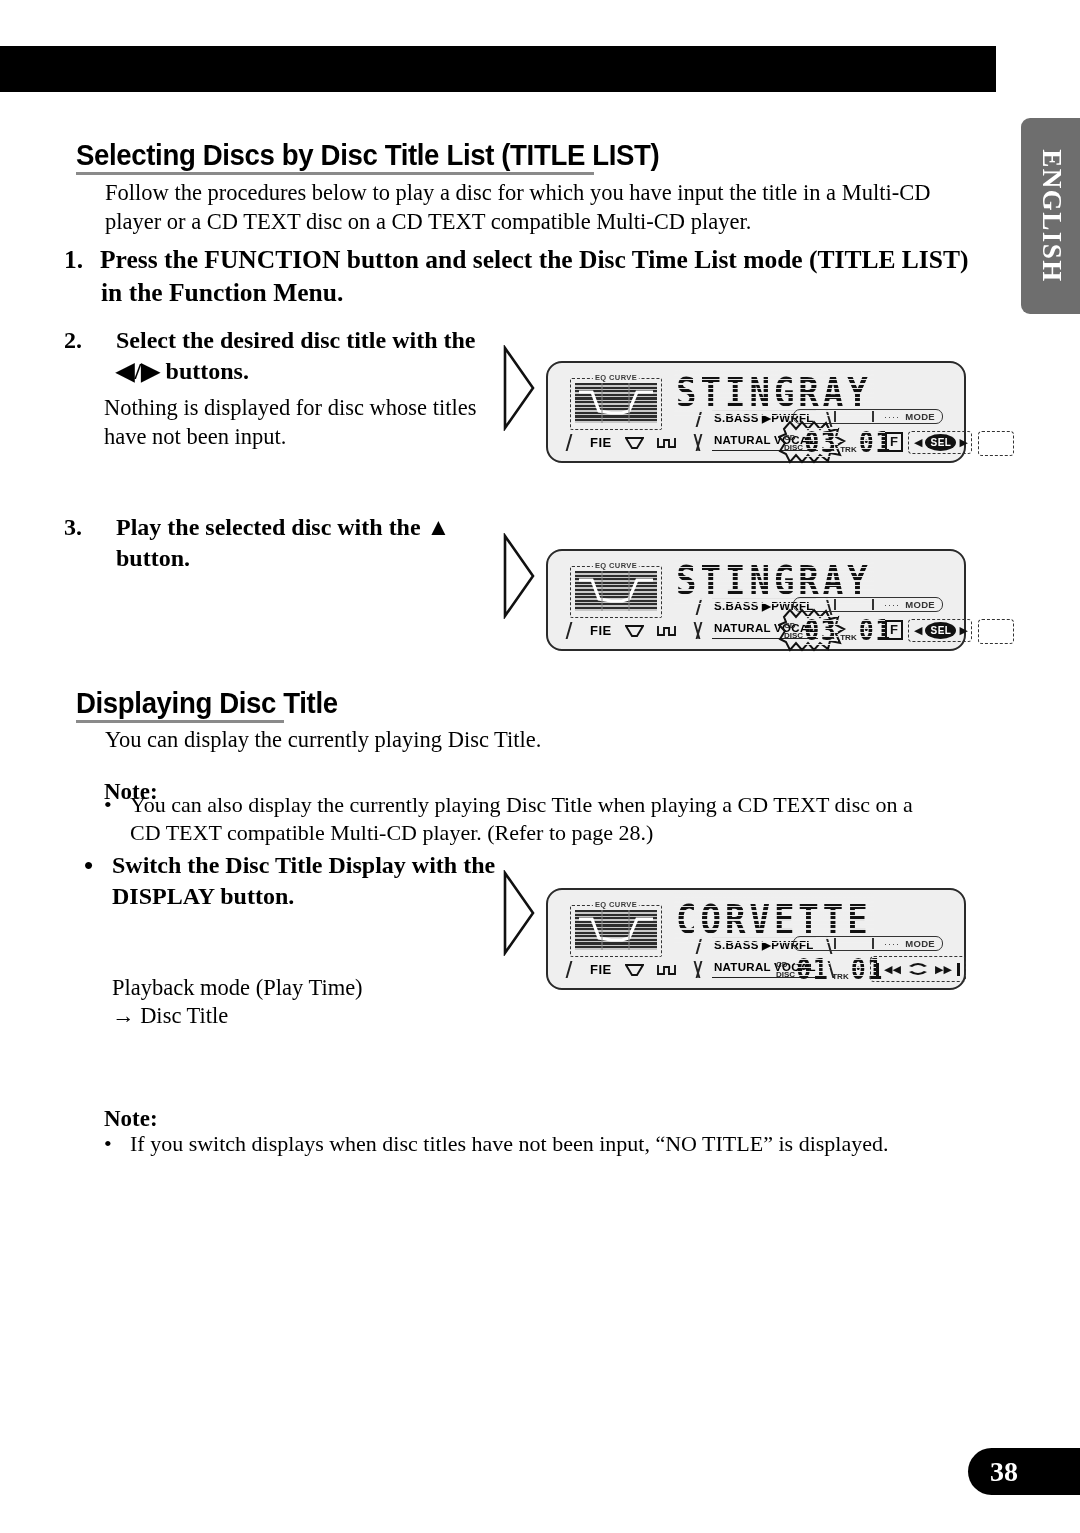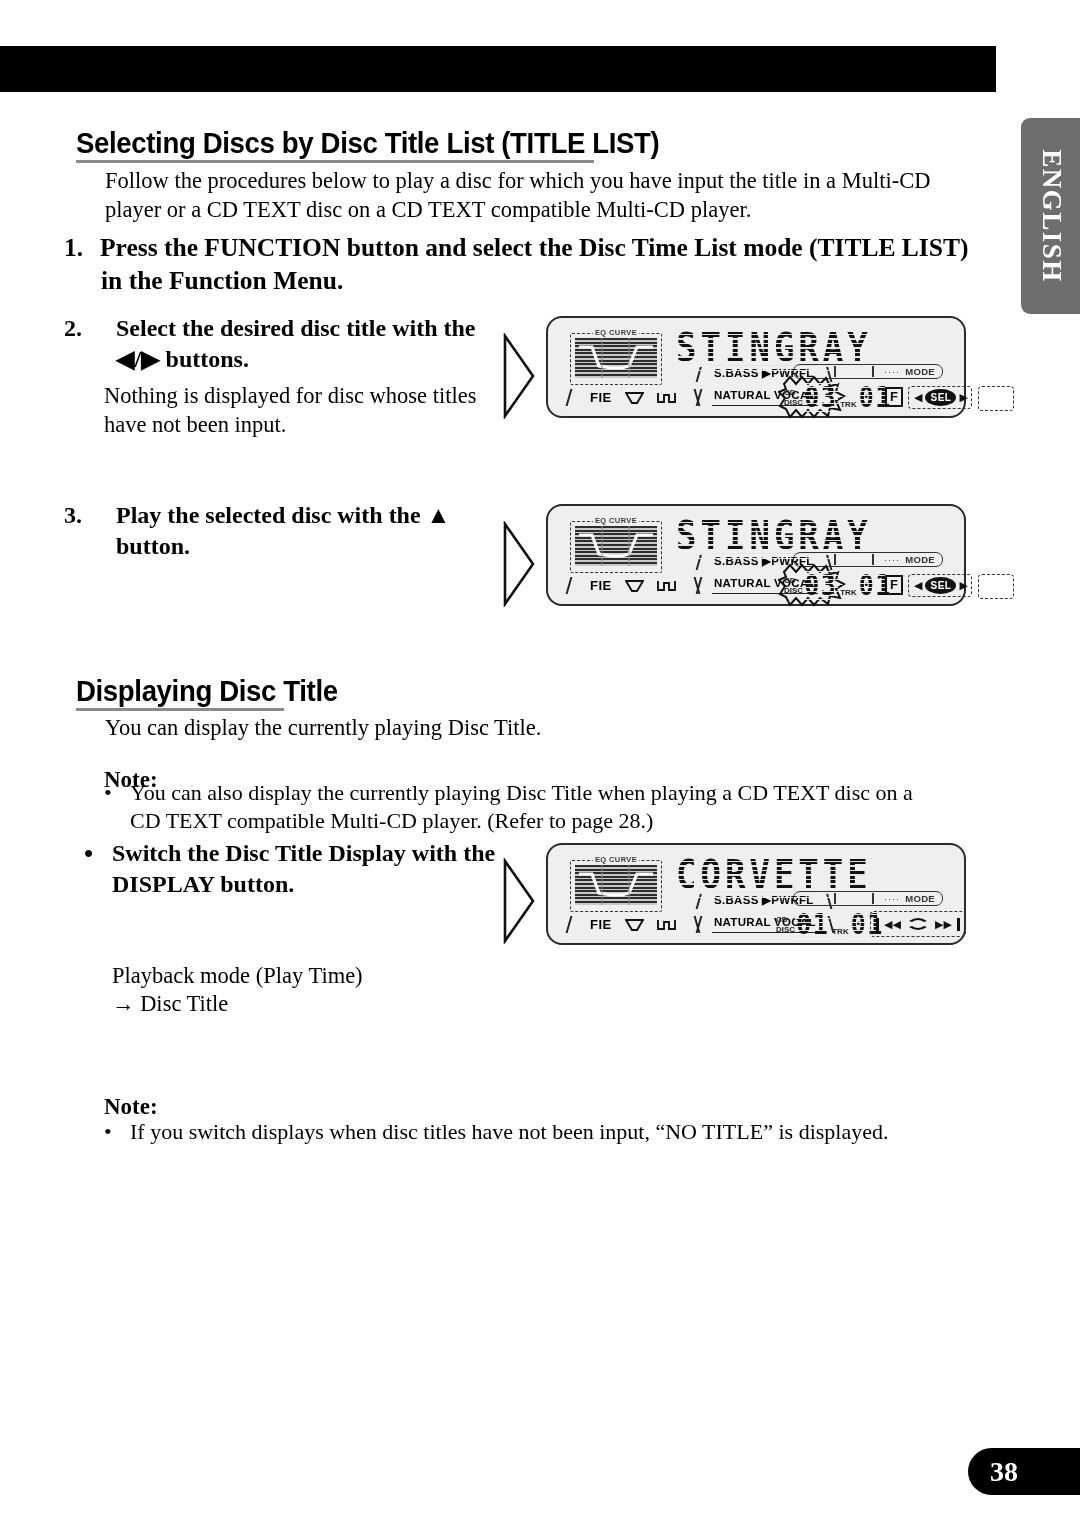--- a/index.html
+++ b/index.html
@@ -46,21 +46,21 @@
     font-family: "Liberation Serif", serif;
     font-size: 27px;
     font-weight: 700;
     letter-spacing: 1.5px;
   }
 
   
   .content {
     position: absolute;
     left: 0;
-    top: 0;
+    top: 12px;
     width: 1000px;
     height: 1294px;
   }
 
   
   .h-section {
     position: absolute;
     font-family: "Liberation Sans", sans-serif;
     font-weight: 700;
     font-size: 30px;
@@ -206,20 +206,21 @@
 
   
   .lcd {
     position: absolute;
     width: 420px;
     height: 102px;
     border: 2.5px solid #2a2a2a;
     border-radius: 16px;
     background: #efefef;
     box-sizing: border-box;
+    margin-top: 33px;
   }
   .lcd-inner {
     position: absolute;
     left: 0; top: 0; right: 0; bottom: 0;
   }
 
   
   .eq-box {
     position: absolute;
     left: 22px;

